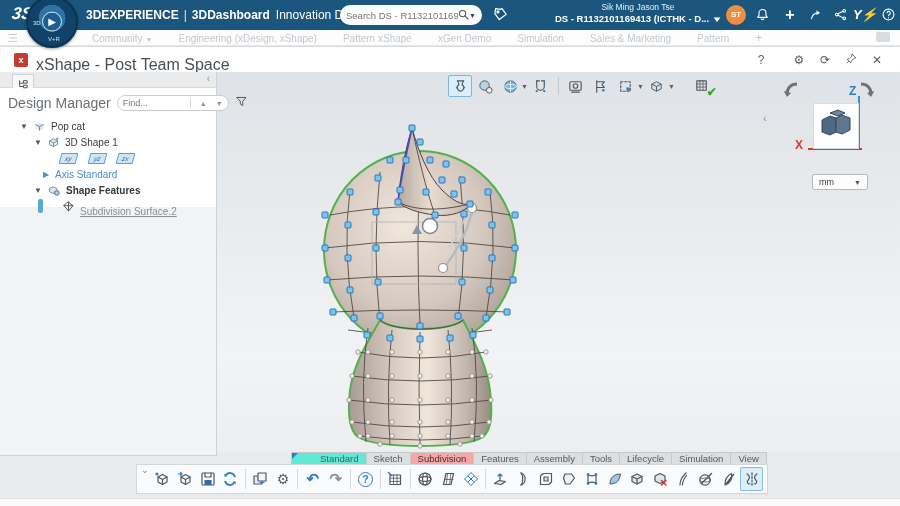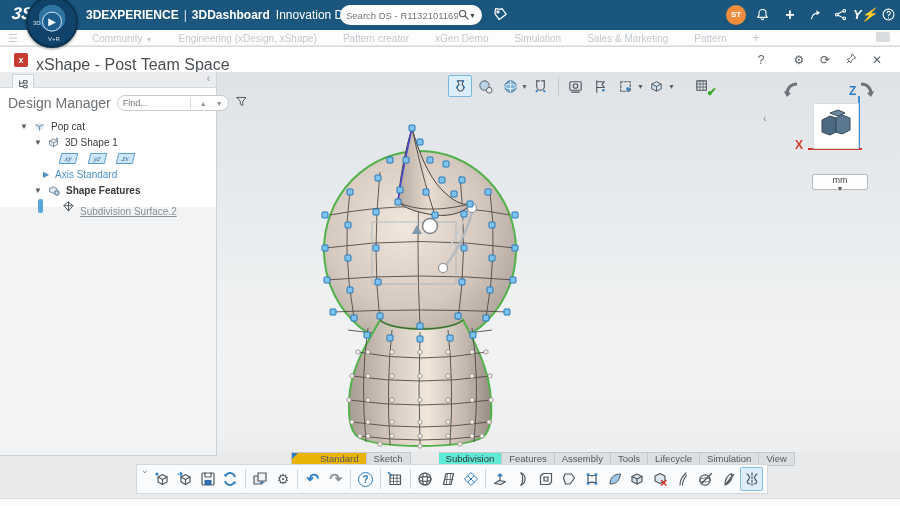--- a/index.html
+++ b/index.html
@@ -75,31 +75,31 @@
   .vt-sep { width:1px; height:18px; background:#c3c8cc; margin:0 4px; }
   .vt-caret { font-size:7px; color:#5a6167; margin-left:-2px; }
   .vt-gap { width:14px; }
   .rt-collapse { position:absolute; left:546px; top:40px; color:#8a9096; font-size:11px; }
   .rot-arrow { position:absolute; top:8px; color:#6d7378; }
   .vcube { position:absolute; left:596px; top:31px; width:46px; height:46px; background:#fff; border:1px solid #d9dcde; }
   .axis-z-line { position:absolute; left:641px; top:24px; width:2px; height:54px; background:#3d8fd4; }
   .axis-x-line { position:absolute; left:591px; top:76px; width:54px; height:2px; background:#d43c2a; }
   .axis-z-lab { position:absolute; left:632px; top:12px; color:#2d7dc3; font-weight:bold; font-size:12px; }
   .axis-x-lab { position:absolute; left:578px; top:66px; color:#d43c2a; font-weight:bold; font-size:12px; }
-  .unitsdd { position:absolute; left:595px; top:102px; width:56px; height:16px; background:#fdfdfd; border:1px solid #b7bbbe; border-radius:2px; font-size:9px; color:#444; display:flex; align-items:center; padding:0 6px; justify-content:space-between;flex-direction:column; }
+  .unitsdd { position:absolute; left:595px; top:102px; width:56px; height:16px; background:#fdfdfd; border:1px solid #b7bbbe; border-radius:2px; font-size:9px; color:#444; display:flex; align-items:center; padding:0 6px; justify-content:space-between; }
   .unitsdd .uc { font-size:7px; color:#555; }
 
   
   .bottomband { position:absolute; left:0; top:452px; width:900px; height:54px; background:#e8eaec; }
   .bottomedge { position:absolute; left:0; top:498px; width:900px; height:8px; background:#fbfbfc; border-top:1px solid #dcdee0; }
   .atabs { position:absolute; left:291px; top:452px; display:flex; height:14px; font-size:9.5px; color:#55595d; }
   .atab { padding:0 7px; background:#dcdfe1; border:1px solid #c6c9cc; border-left:none; line-height:12px; white-space:nowrap; }
-  .atab:first-child { border-left:1px solid #c6c9cc; position:relative; background:#eab308;padding-left:28px; }
+  .atab:first-child { border-left:1px solid #c6c9cc; position:relative; background:#5eead4;padding-left:28px; }
   .atab:first-child:before { content:""; position:absolute; left:0; top:0; border:3px solid transparent; border-top-color:#2d7dc3; border-left-color:#2d7dc3; }
-  .atab.active { background:#5eead4; border-bottom-color:#fafbfc; color:#333;margin-left:28px; }
+  .atab.active { background:#fca5a5; border-bottom-color:#fafbfc; color:#333; }
   .btoolbar { position:absolute; left:136px; top:464px; width:632px; height:30px; background:#fafbfc; border:1px solid #d5d8da; display:flex; align-items:center; padding:0 4px; }
   .bt-chev { font-size:9px; color:#7a8086; margin-right:2px; align-self:flex-start; }
   .bt-btn { width:24px; height:24px; display:flex; align-items:center; justify-content:center; border:1px solid transparent; border-radius:2px; }
   .bt-btn.sel { background:#ddeefb; border-color:#86bde4; }
   .bt-sep { width:1px; height:20px; background:#d5d8da; margin:0 3px; }
   .glyph-blue { color:#2d7dc3; font-size:15px; font-weight:bold; }
   .glyph-gray { color:#8a9096; font-size:15px; font-weight:bold; }
   .glyph-gear { color:#5a6169; font-size:14px; }
   .helpc { width:15px; height:15px; border:1.5px solid #2d7dc3; border-radius:50%; color:#2d7dc3; font-size:10px; font-weight:bold; text-align:center; line-height:13px; }
   svg.ic { stroke:#50575e; fill:none; stroke-width:1.2; stroke-linejoin:round; stroke-linecap:round; }
@@ -129,20 +129,24 @@
           </svg>
       </span>
       <span class="sc" style="font-size:7px;">▼</span>
     </div>
     <span class="tagbtn">
       <svg width="17" height="17" viewBox="0 0 18 18" class="icw">
           <path d="M9.5 2.5 15 8l-6.5 6.5L3 9V3.5h5.5z" transform="rotate(8 9 9)"></path>
           <circle cx="6.3" cy="6.3" r="1.1"></circle>
         </svg>
     </span>
+    <div class="userblock">
+      <div class="uname">Sik Ming Jason Tse</div>
+      <div class="uctx"><span>DS - R1132101169413 (ICTHK - D...</span><span class="caret">▼</span></div>
+    </div>
     <span class="avatar">ST</span>
     <span class="tb-ic" style="left:752px;">
       <svg width="15" height="15" viewBox="0 0 18 18" class="icw">
           <path d="M9 3a4.2 4.2 0 0 1 4.2 4.2V10l1.6 2.4H3.2L4.8 10V7.2A4.2 4.2 0 0 1 9 3z"></path>
           <path d="M7.4 14a1.7 1.7 0 0 0 3.2 0"></path>
         </svg>
     </span>
     <span class="tb-ic" style="left:780px; font-size:16px; font-weight:bold;">+</span>
     <span class="tb-ic" style="left:806px;">
       <svg width="15" height="15" viewBox="0 0 18 18" class="icw">
@@ -166,21 +170,21 @@
           <path d="M9 12.8v.4"></path>
         </svg>
     </span>
   </header>
 
   <nav class="navrow">
     <span class="hamb">☰</span>
     <div class="navtabs">
       <span><span>Community</span><span class="ncaret">▼</span></span>
       <span>Engineering (xDesign, xShape)</span>
-      <span>Pattern creator</span>
+      <span>Pattern xShape</span>
       <span>xGen Demo</span>
       <span>Simulation</span>
       <span>Sales &amp; Marketing</span>
       <span>Pattern</span>
       <span class="nav-add">+</span>
     </div>
     <span class="chatic"></span>
   </nav>
 
   <div class="titlebar">

